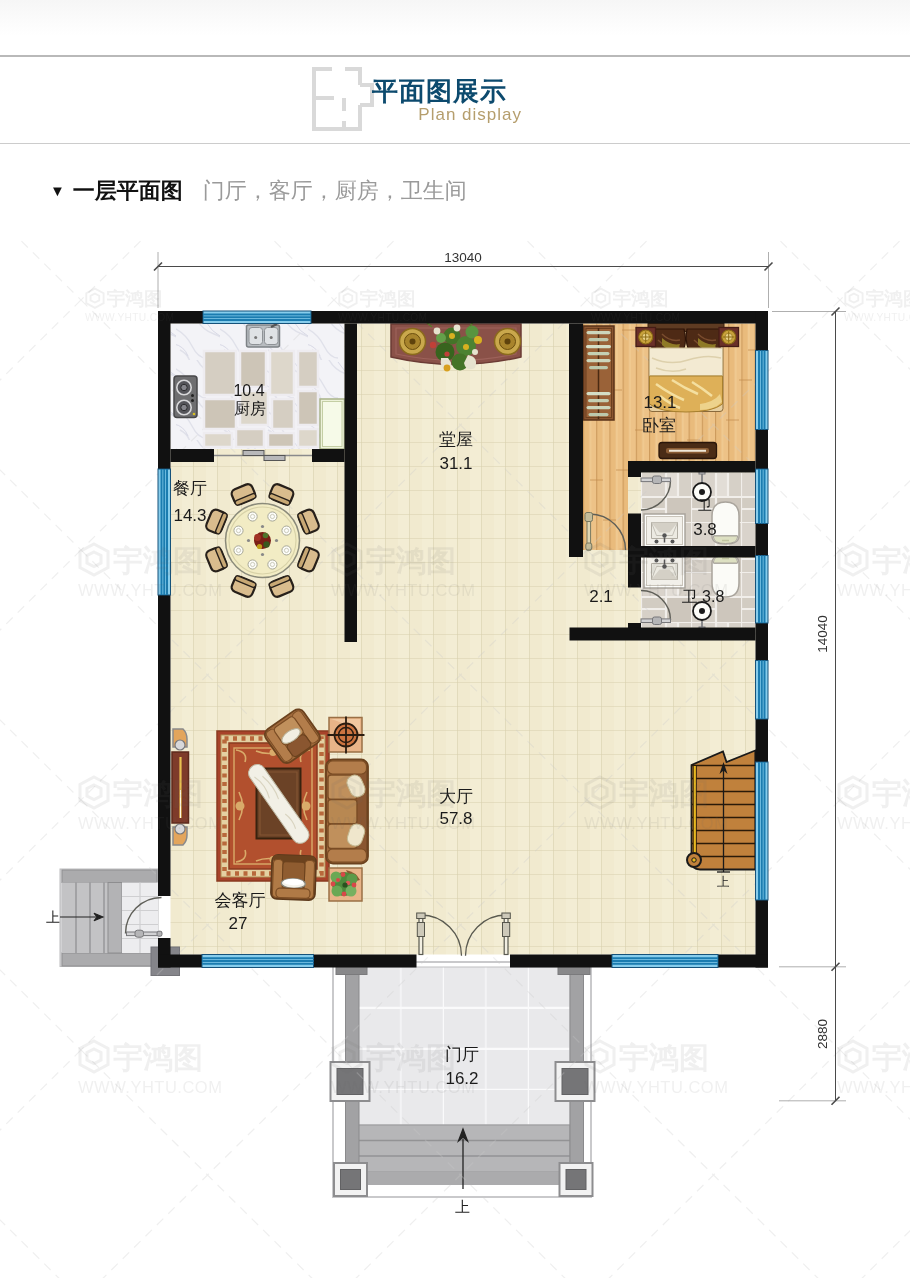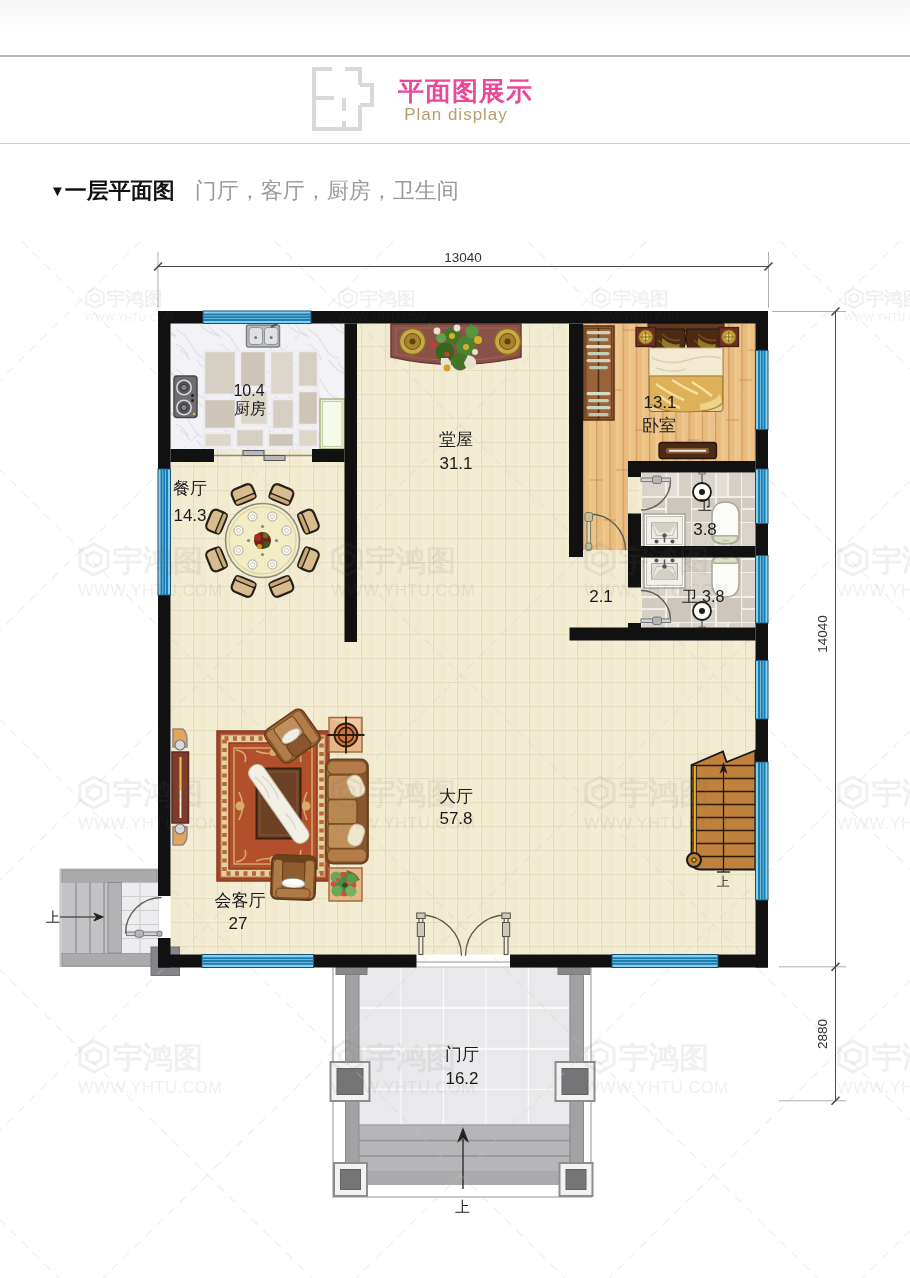--- a/index.html
+++ b/index.html
@@ -726,19 +726,19 @@
 <div style="position:absolute;left:0;top:57px;width:910px;height:86px;background:#ffffff;"></div>
 
 <svg style="position:absolute;left:306px;top:65px;" width="68" height="68" viewBox="0 0 68 68" fill="none">
  <g stroke="#d9d9d9" stroke-width="4">
   <path d="M8,34 V4 H26 M39,4 H54 V20 M54,40 V64 H8 V34"></path>
   <path d="M54,20 H66 V40 H54"></path>
   <path d="M8,33 H28 M38,33 V46 M38,56 V64"></path>
  </g>
 </svg>
 
-<div style="position:absolute;left:398px;top:74px;width:260px;font:bold 26px 'Liberation Sans',sans-serif;color:#ec4899;letter-spacing:1px;">平面图展示</div>
-
-<div style="position:absolute;left:390px;top:105px;width:132px;text-align:center;font:17px 'Liberation Sans',sans-serif;color:#b59e6d;letter-spacing:1px;">Plan display</div>
+<div style="position:absolute;left:372px;top:74px;width:260px;font:bold 26px 'Liberation Sans',sans-serif;color:#0c4a6e;letter-spacing:1px;">平面图展示</div>
+
+<div style="position:absolute;left:390px;top:105px;width:132px;text-align:right;font:17px 'Liberation Sans',sans-serif;color:#b59e6d;letter-spacing:1px;">Plan display</div>
 
 <div style="position:absolute;left:0;top:143px;width:910px;height:1px;background:#cccccc;"></div>
 
-<div style="position:absolute;left:50px;top:176px;font:bold 22px 'Liberation Sans',sans-serif;color:#111;"><span style="font-size:15px;vertical-align:2px;">▼</span><span style="margin-left:0;">一层平面图</span><span style="font-weight:normal;color:#9a9a9a;margin-left:20px;">门厅，客厅，厨房，卫生间</span></div>
+<div style="position:absolute;left:50px;top:176px;font:bold 22px 'Liberation Sans',sans-serif;color:#111;"><span style="font-size:15px;vertical-align:2px;">▼</span><span style="margin-left:8px;">一层平面图</span><span style="font-weight:normal;color:#9a9a9a;margin-left:20px;">门厅，客厅，厨房，卫生间</span></div>
 
 </body></html>

